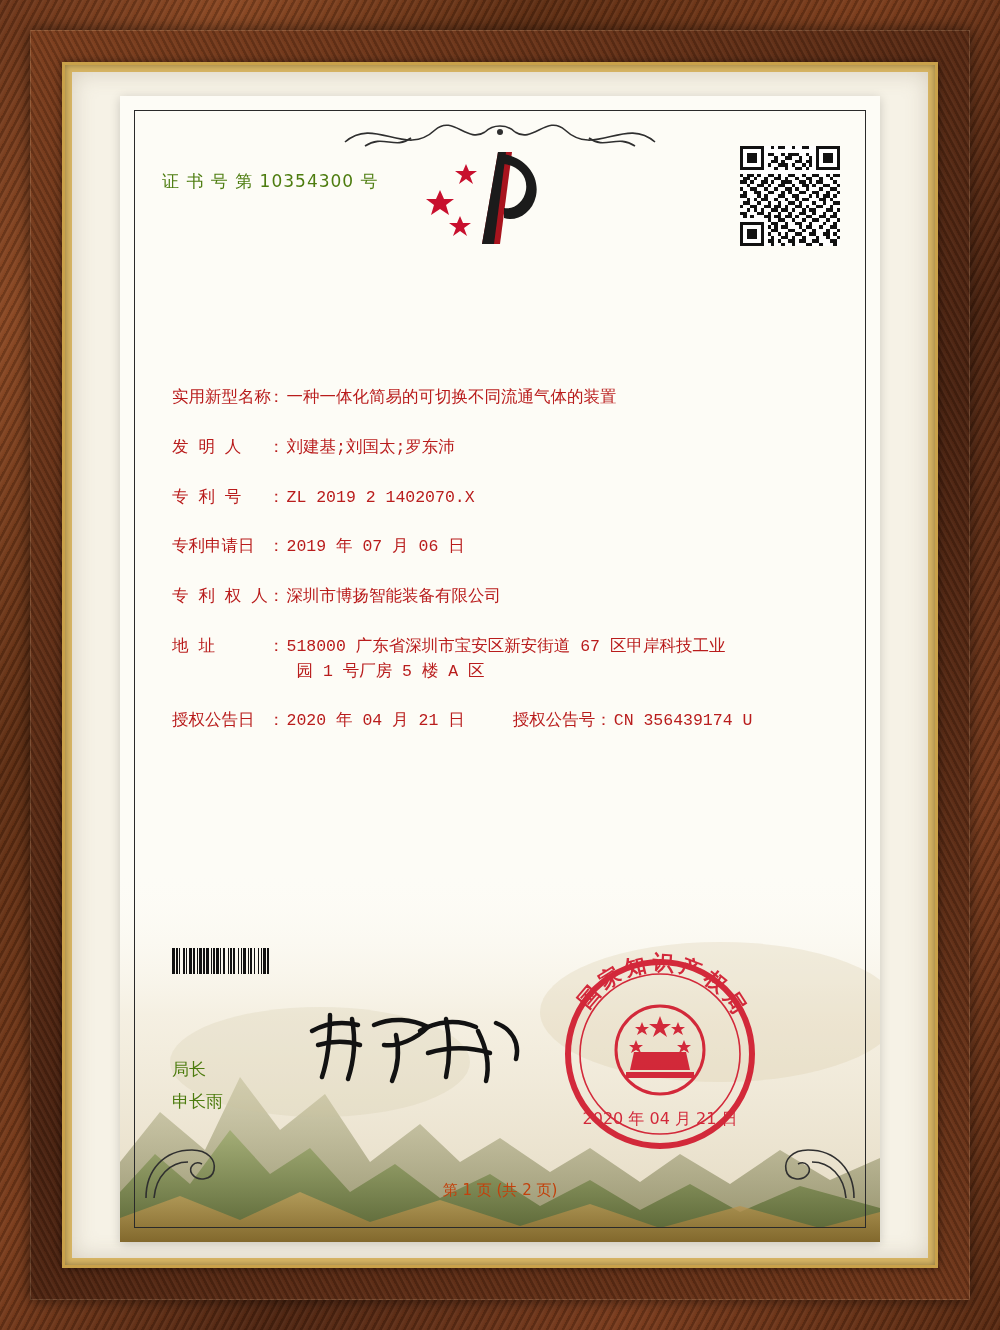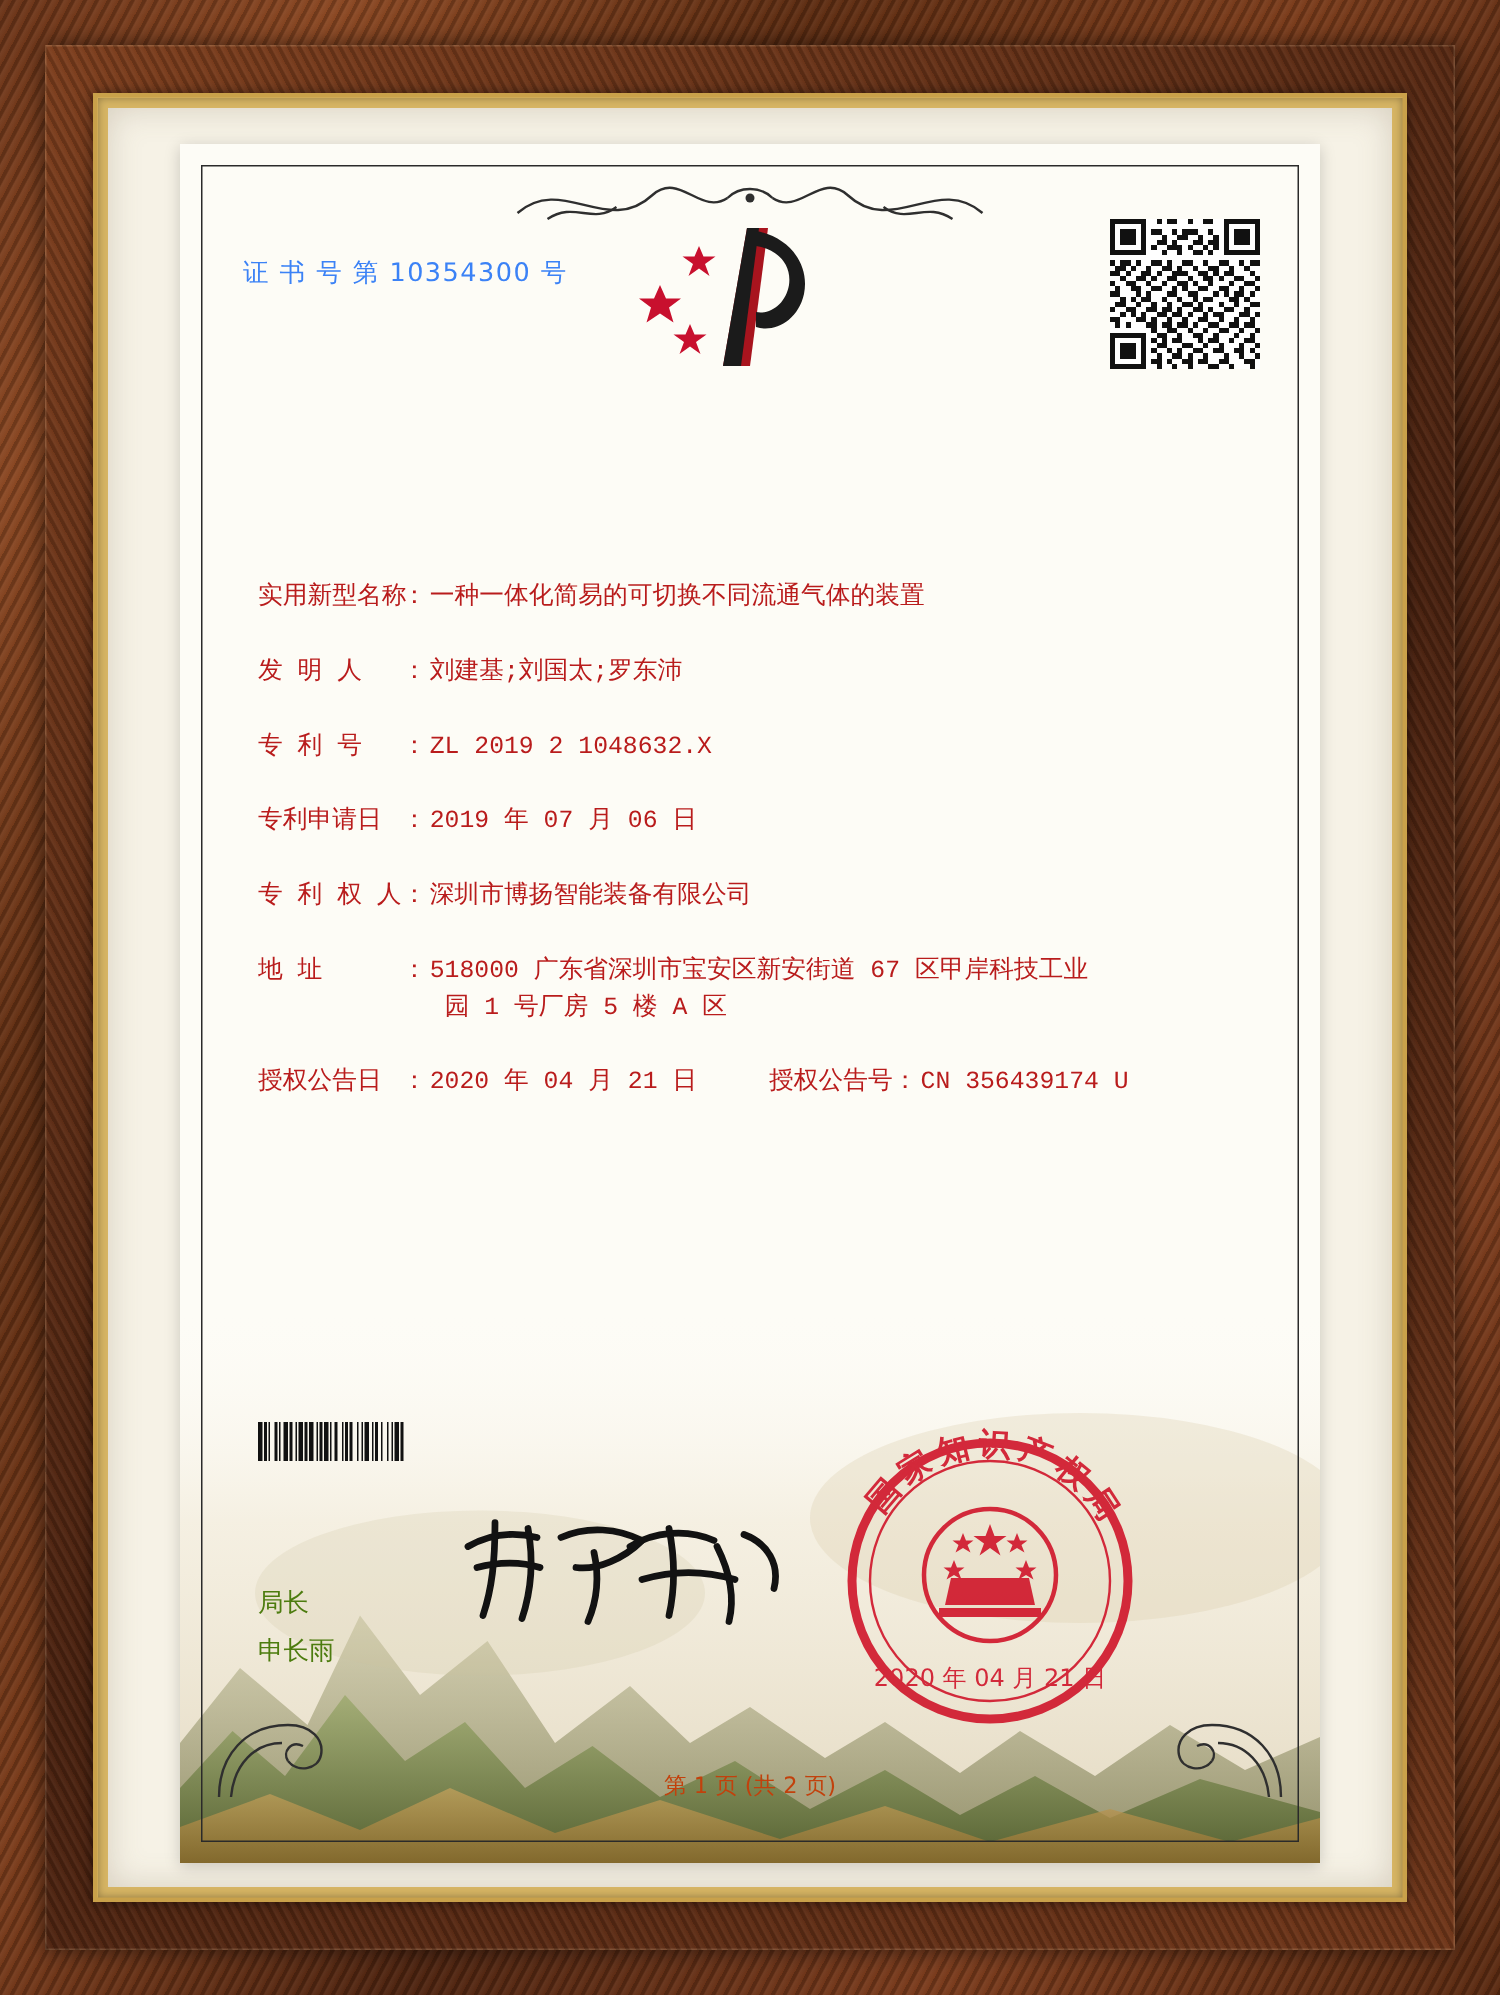--- a/index.html
+++ b/index.html
@@ -57,21 +57,21 @@
   
   .corner{position:absolute;width:120px;height:60px;color:#2f2f2f;}
   .corner svg{width:100%;height:100%;display:block;}
   .c-top{top:16px;left:50%;transform:translateX(-50%);width:330px;height:44px;}
   .c-bl{bottom:40px;left:22px;}
   .c-br{bottom:40px;right:22px;transform:scaleX(-1);}
 
   
   .cert-no{
     position:absolute;left:42px;top:74px;
-    font-size:17px;color:#3b82f6;letter-spacing:1px;
+    font-size:17px;color:#4d7c0f;letter-spacing:1px;
     font-family:"DejaVu Sans","Liberation Sans",sans-serif;
   }
   .emblem{position:absolute;left:300px;top:48px;width:130px;height:110px;}
   .qr{position:absolute;right:40px;top:50px;width:100px;height:100px;}
   .qr canvas,.qr svg{display:block;}
 
   .title{
     position:absolute;left:0;right:0;top:196px;text-align:center;
     font-size:46px;font-weight:bold;letter-spacing:8px;color:#111;
     font-family:"DejaVu Sans","Liberation Sans",sans-serif;
@@ -441,21 +441,21 @@
       <span class="val">一种一体化简易的可切换不同流通气体的装置</span>
     </div>
     <div class="row">
       <span class="lbl">发    明    人</span>
       <span class="sep">：</span>
       <span class="val">刘建基;刘国太;罗东沛</span>
     </div>
     <div class="row">
       <span class="lbl">专    利    号</span>
       <span class="sep">：</span>
-      <span class="val">ZL 2019 2 1048632.X</span>
+      <span class="val">ZL 2019 2 1402070.X</span>
     </div>
     <div class="row">
       <span class="lbl">专利申请日</span>
       <span class="sep">：</span>
       <span class="val">2019 年 07 月 06 日</span>
     </div>
     <div class="row">
       <span class="lbl">专  利  权  人</span>
       <span class="sep">：</span>
       <span class="val">深圳市博扬智能装备有限公司</span>

